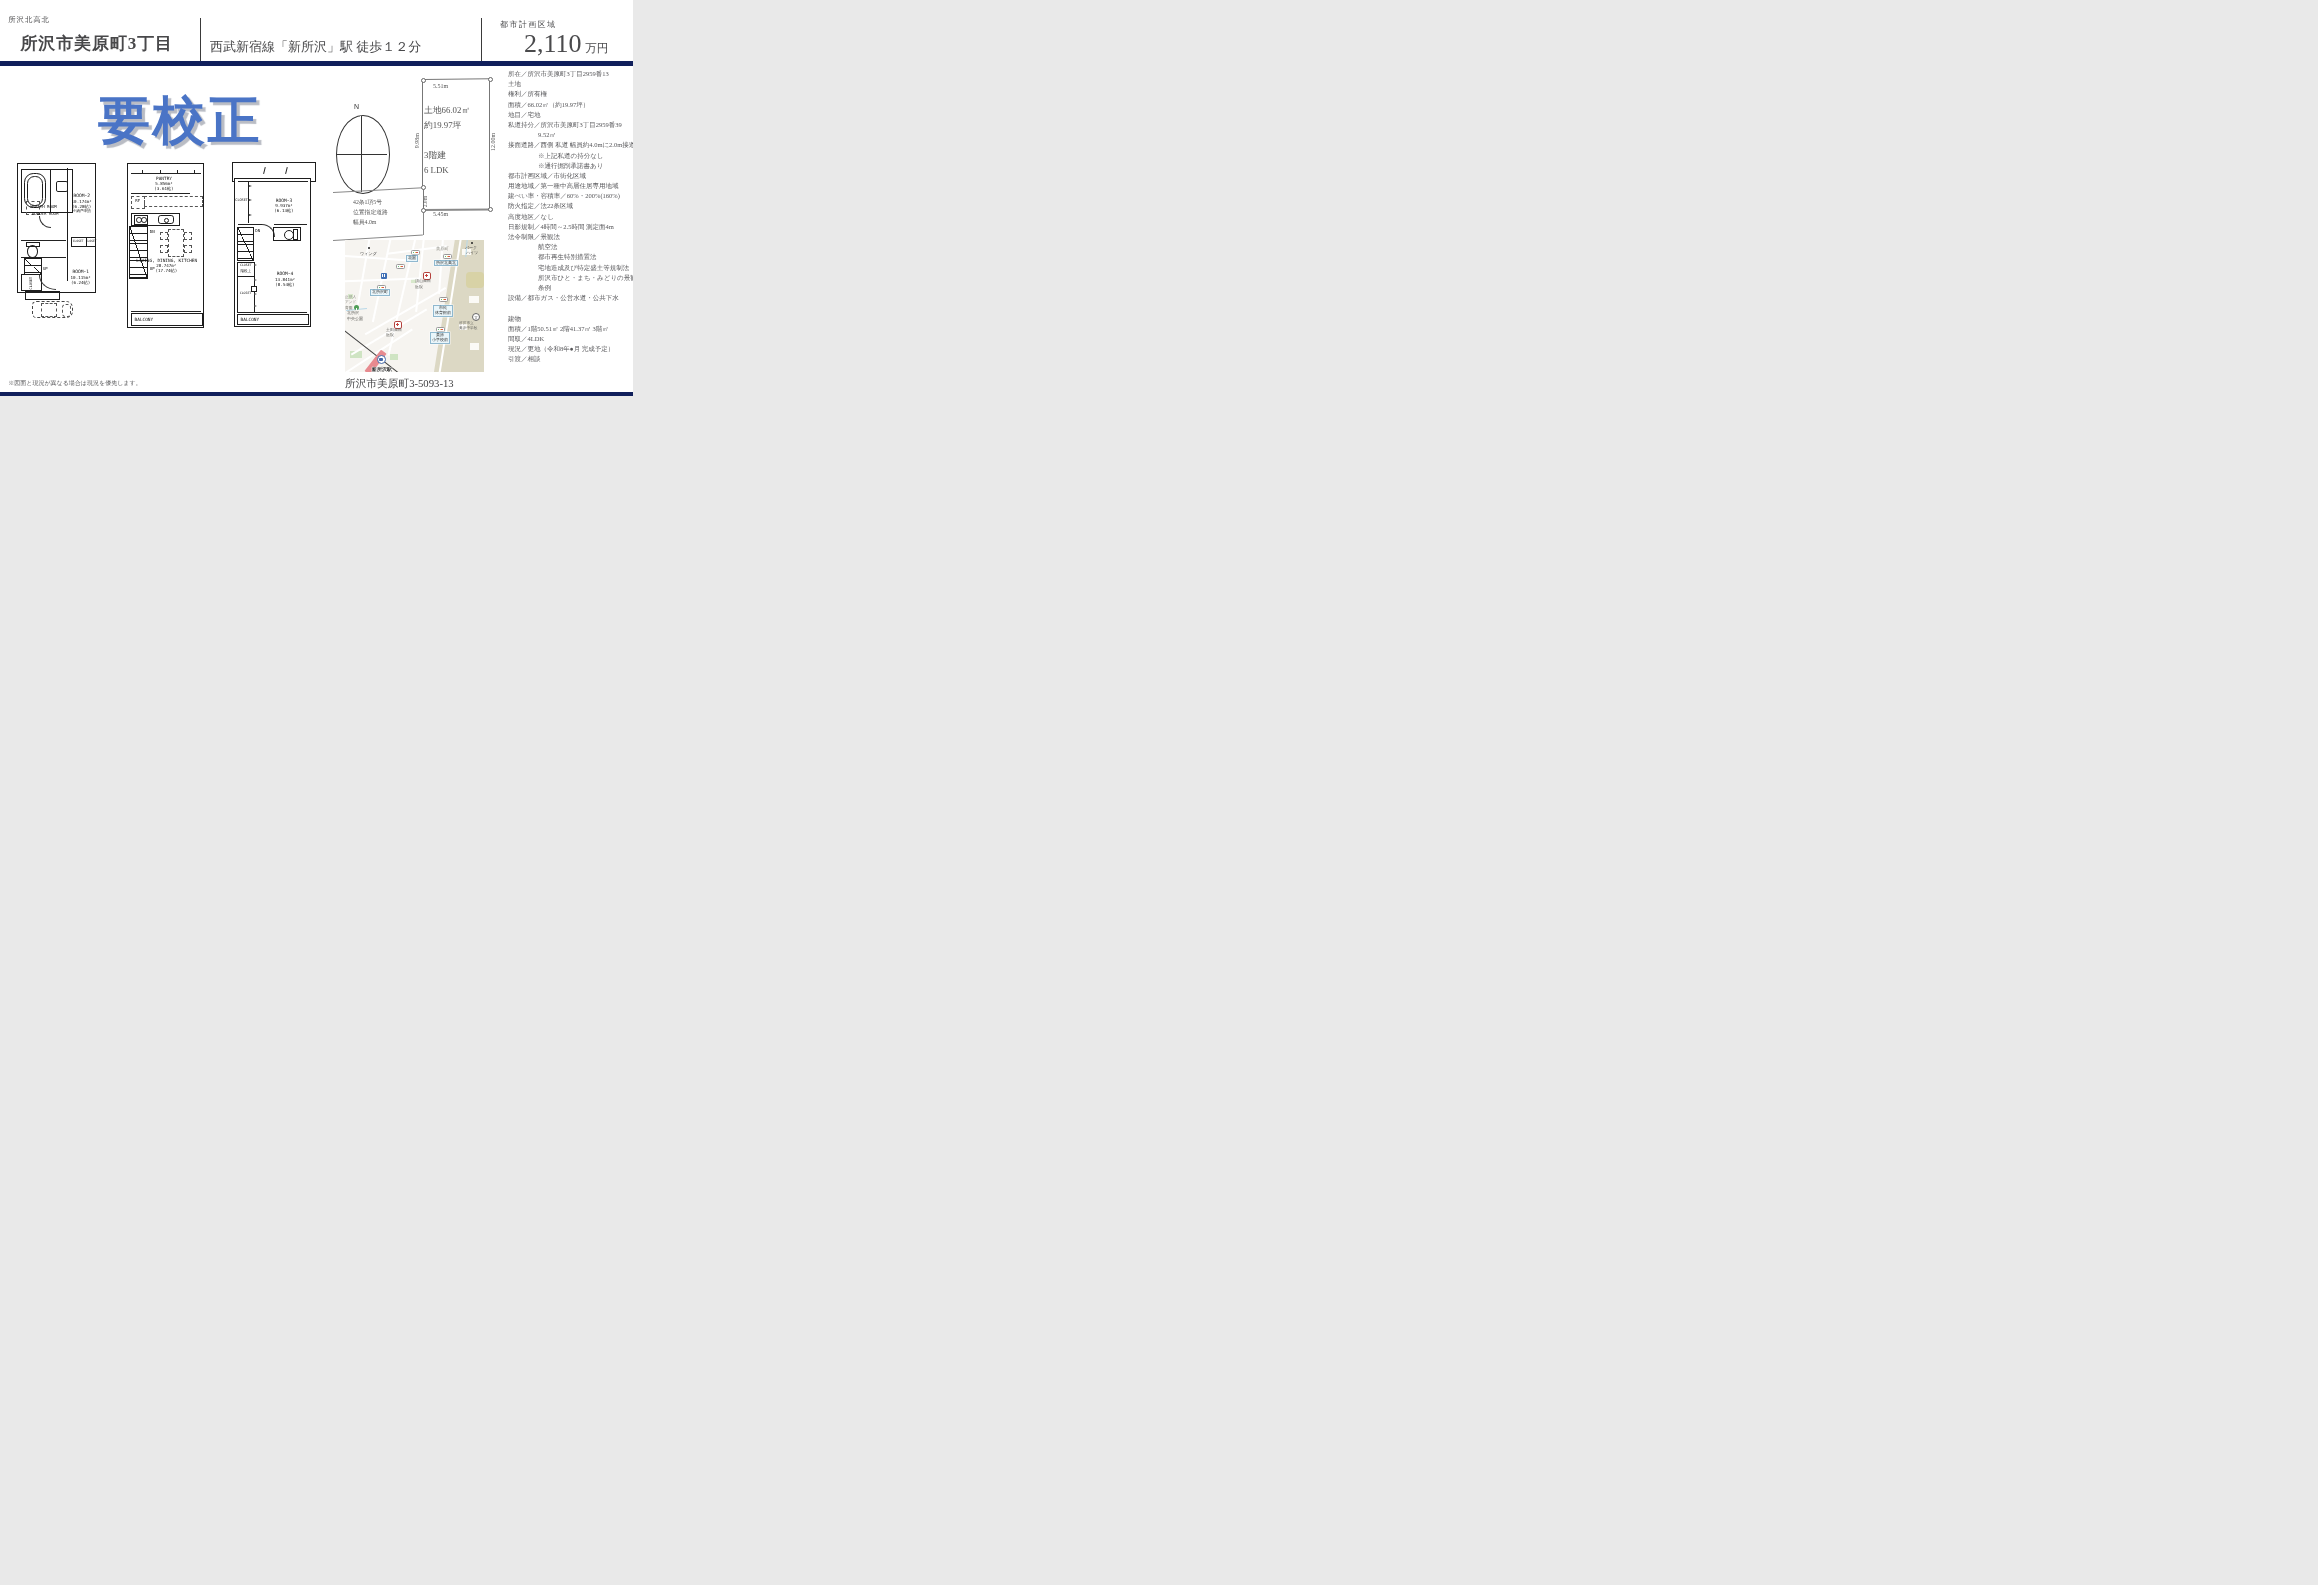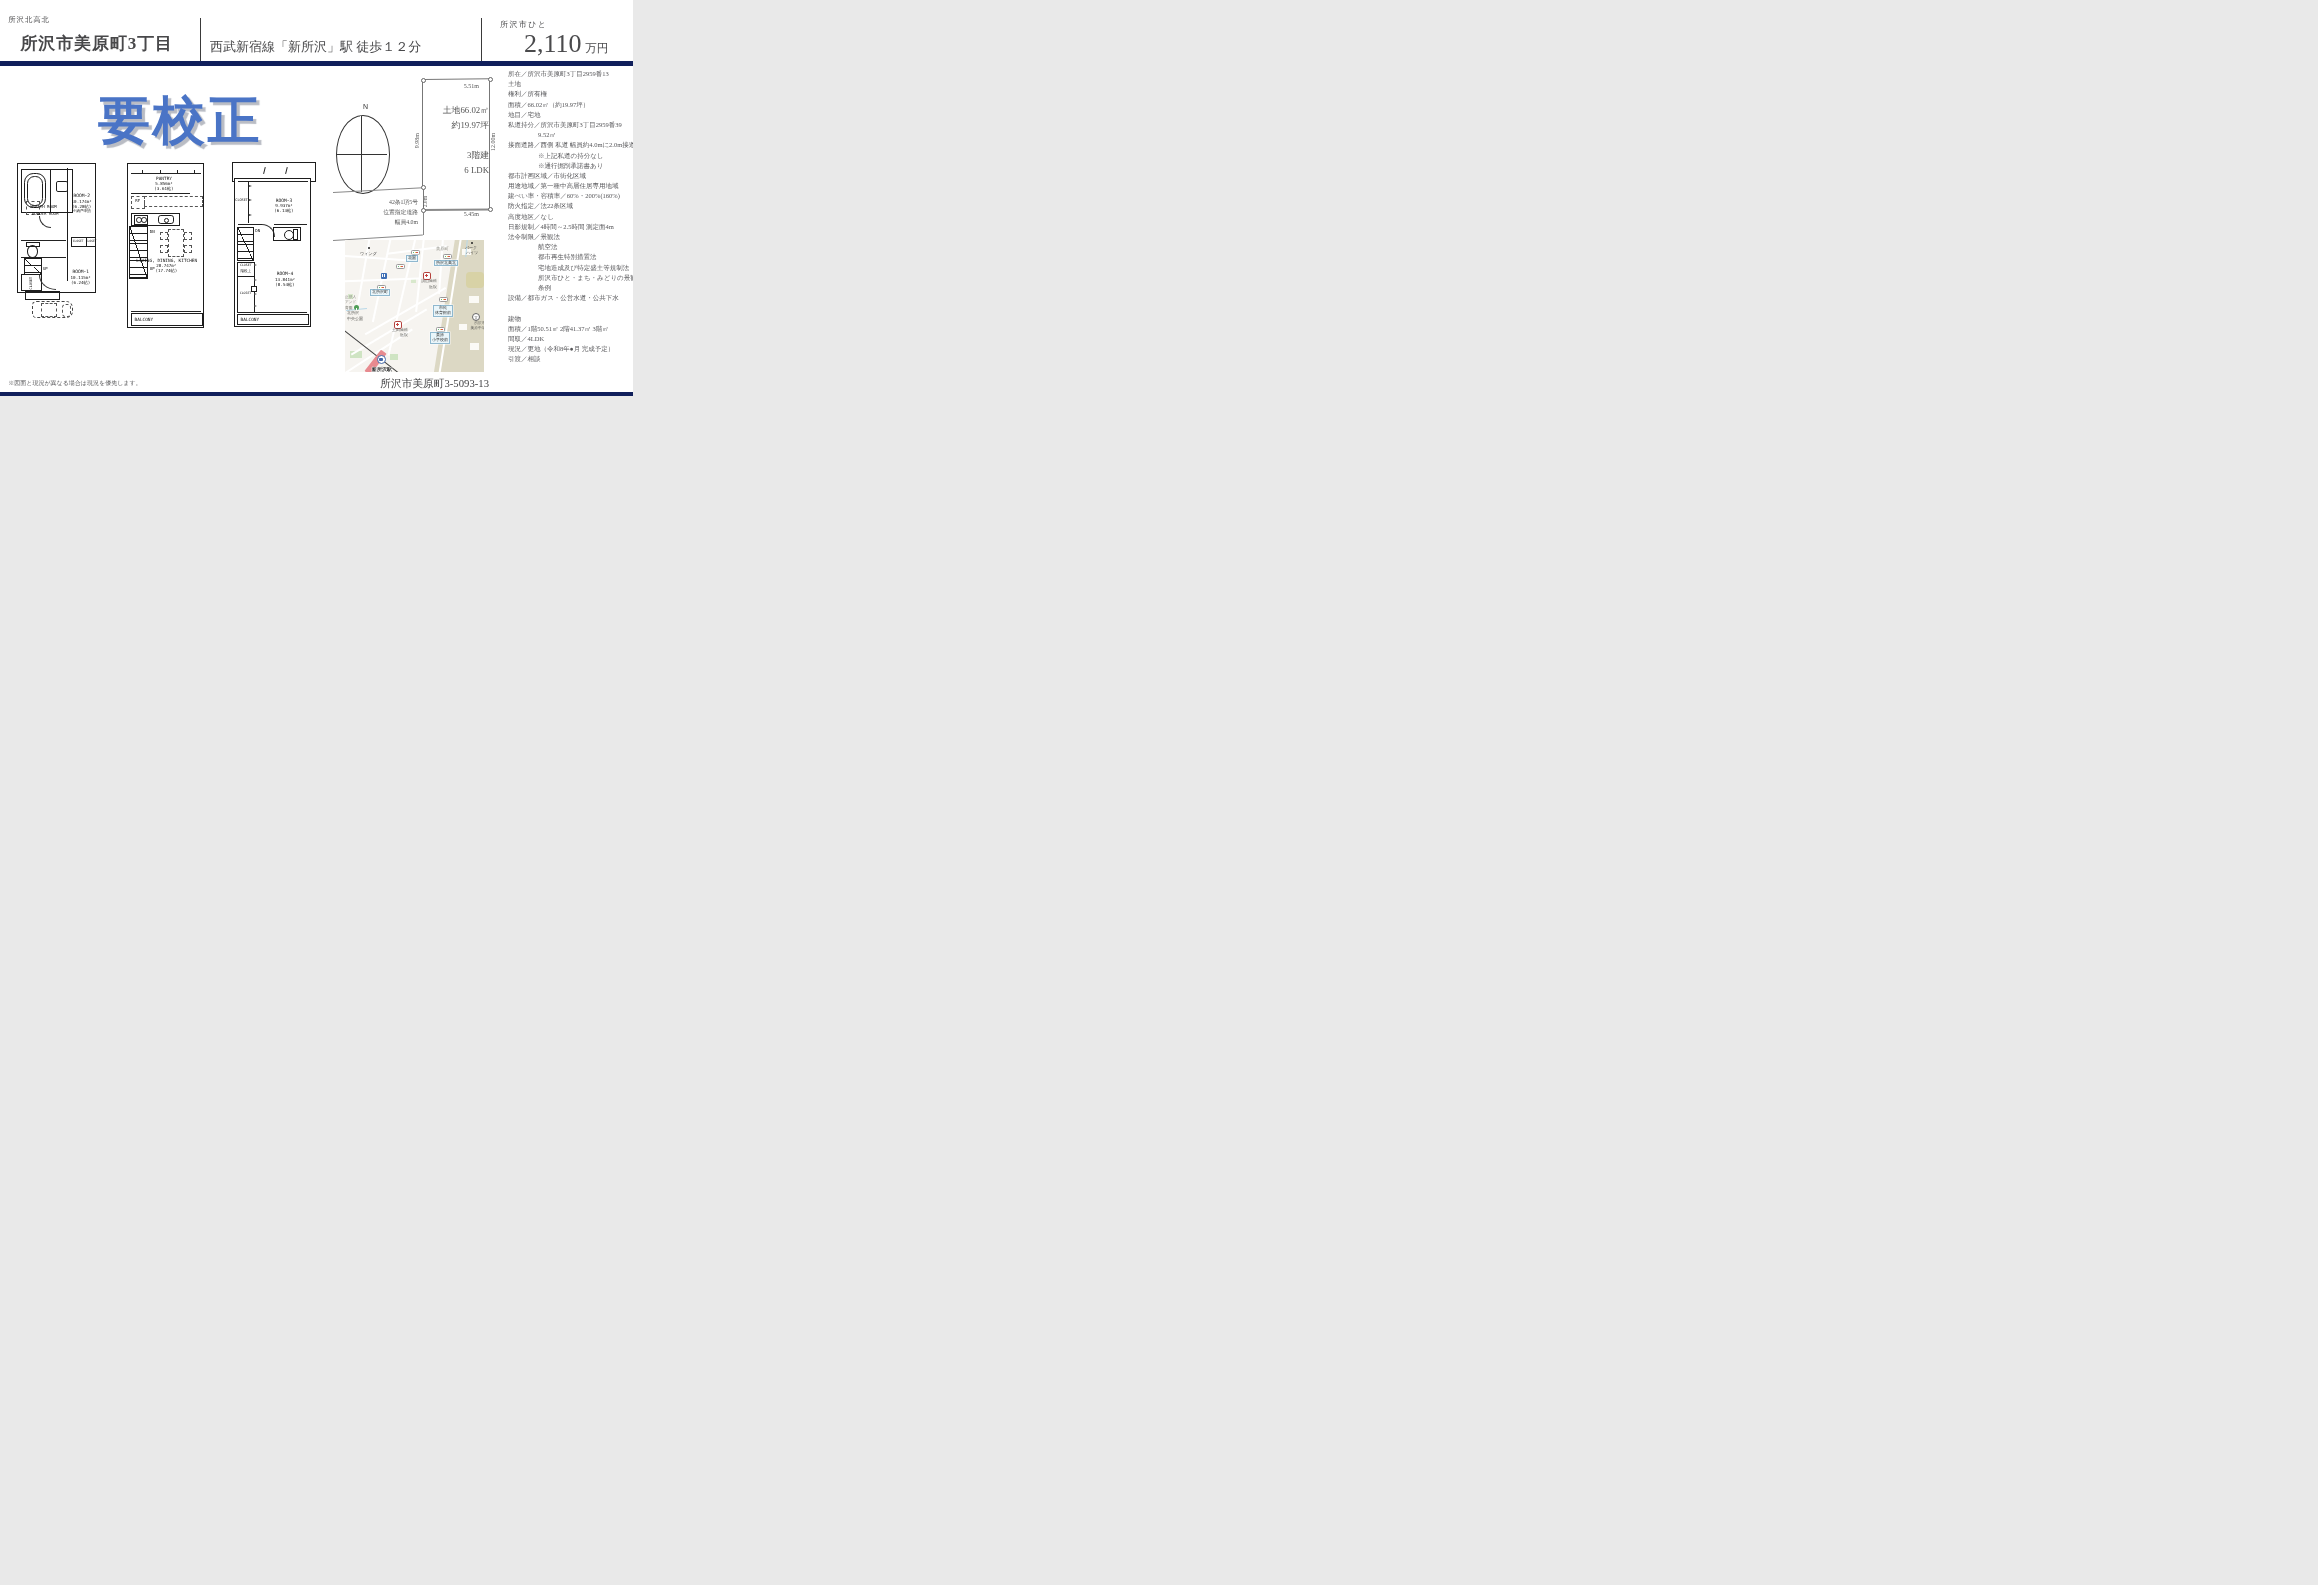--- a/index.html
+++ b/index.html
@@ -1,21 +1,21 @@
 <!DOCTYPE html>
 <html style="font-size:7.4px"><head>
 <meta charset="utf-8">
 <style>
   html,body{margin:0;padding:0;background:#e9e9e9}
   #canvas{position:relative;width:633px;height:396px;background:#fff;overflow:hidden;
           font-family:"Liberation Serif","DejaVu Serif",serif;color:#4c4c4e}
   .abs{position:absolute}
   .ln{position:absolute;background:#222}
   .txt{position:absolute;white-space:nowrap;color:#4c4c4e}
-  .c{text-align:right}
+  .c{text-align:left}
   .sans{font-family:Liberation Sans, sans-serif}
   .fp{position:absolute;border:1.4px solid #1d1d1d;background:#fff}
   .wall{position:absolute;background:#1d1d1d}
   .room{position:absolute;border:0.9px solid #1d1d1d}
   .dash{position:absolute;border:0.6px dashed #555;background:transparent}
   .stairs{position:absolute;border:0.9px solid #1d1d1d;
           background:repeating-linear-gradient(180deg,#fff 0 2.8px,#1d1d1d 2.8px 3.4px)}
   .stairs:after{content:"";position:absolute;inset:0;
           background:linear-gradient(to top right,transparent 48.5%,#1d1d1d 48.5% 51.5%,transparent 51.5%)}
   .arc{position:absolute;border:0.6px solid #333;background:transparent}
@@ -45,21 +45,21 @@
 </head>
 <body>
 
 <div id="canvas">
 
   <div class="txt" style="left:8.3px;top:15px;font-size:7.4px;letter-spacing:0.9px">所沢北高北</div>
   <div class="txt" style="left:20.4px;top:32px;font-size:17px;font-weight:bold;letter-spacing:0.9px;color:#48484a">所沢市美原町3丁目</div>
   <div class="ln" style="left:200px;top:17.6px;width:0.9px;height:43px;background:#3a3a3a"></div>
   <div class="txt" style="left:210px;top:38px;font-size:13px;color:#48484a">西武新宿線「新所沢」駅 徒歩１２分</div>
   <div class="ln" style="left:481px;top:17.6px;width:0.9px;height:44px;background:#3a3a3a"></div>
-  <div class="txt" style="left:500px;top:18.5px;font-size:8px;letter-spacing:1.4px">所沢市ひと</div>
+  <div class="txt" style="left:500px;top:18.5px;font-size:8px;letter-spacing:1.4px">都市計画区域</div>
   <div class="abs" style="left:524px;top:29px;display:flex;align-items:baseline;gap:3.7px">
     <span style="font-size:26px;color:#4a4a4c">2,110</span>
     <span style="font-size:11.6px;color:#4a4a4c">万円</span>
   </div>
   <div class="ln" style="left:0;top:61px;width:633px;height:4.6px;background:#101f5b"></div>
 
   <div class="txt sans" style="left:98px;top:86px;font-size:52px;font-weight:bold;letter-spacing:2.8px;color:#4a74c6;
               text-shadow:3.2px 3.2px 0.9px #b9bcc4">要校正</div>
 
   <div class="fp" style="left:16.7px;top:163px;width:77px;height:128px">

